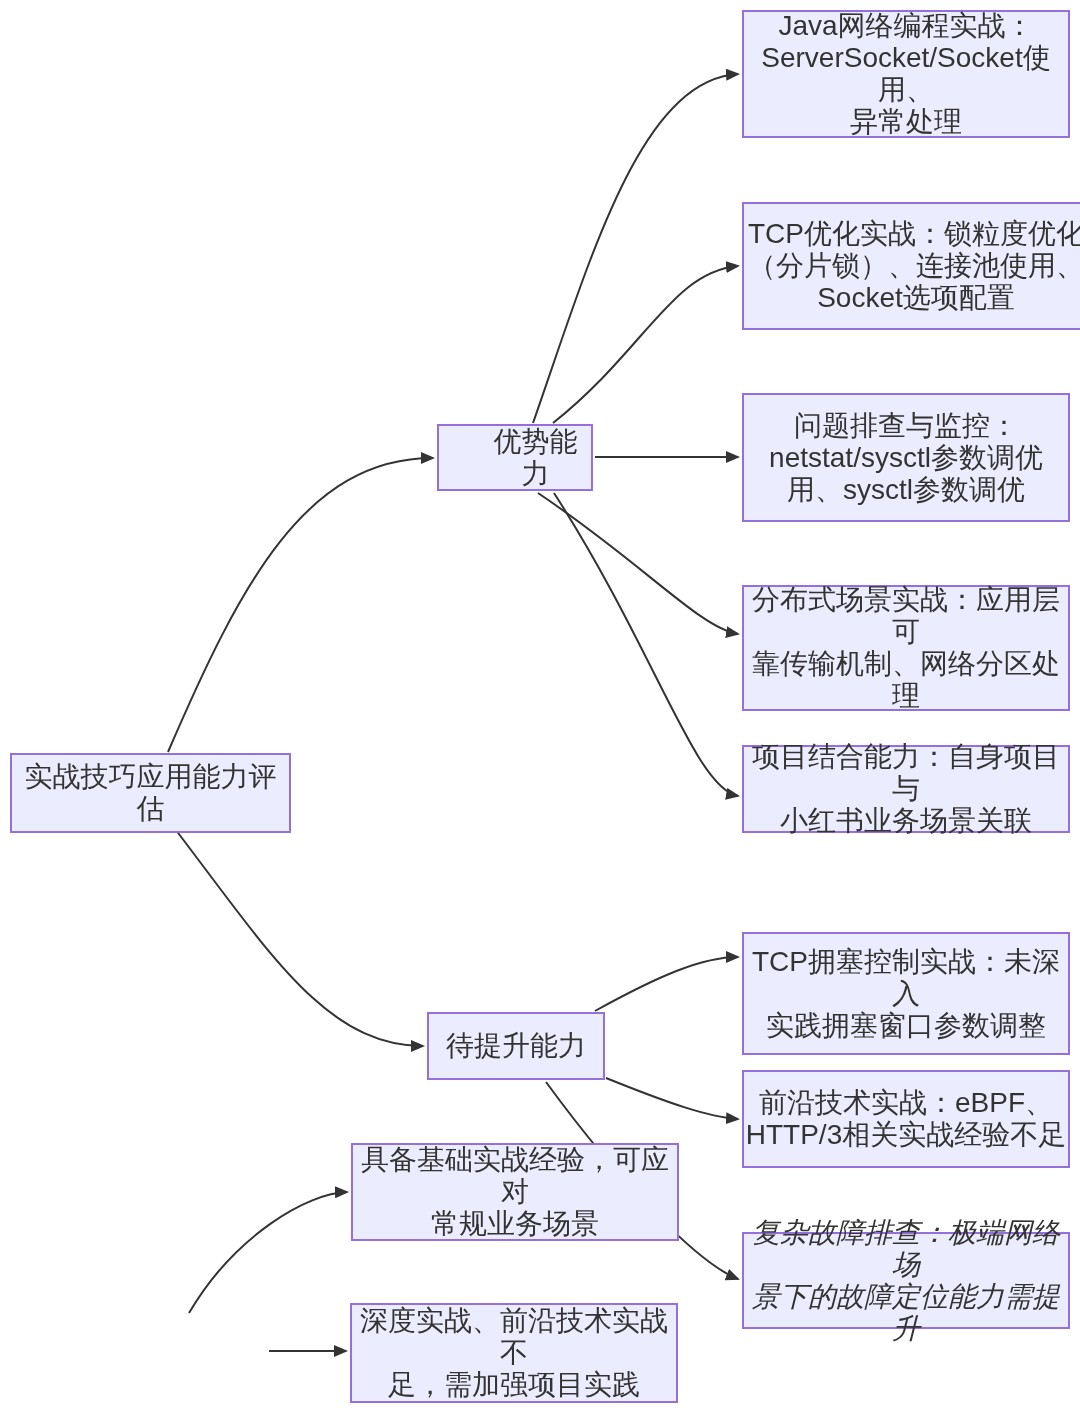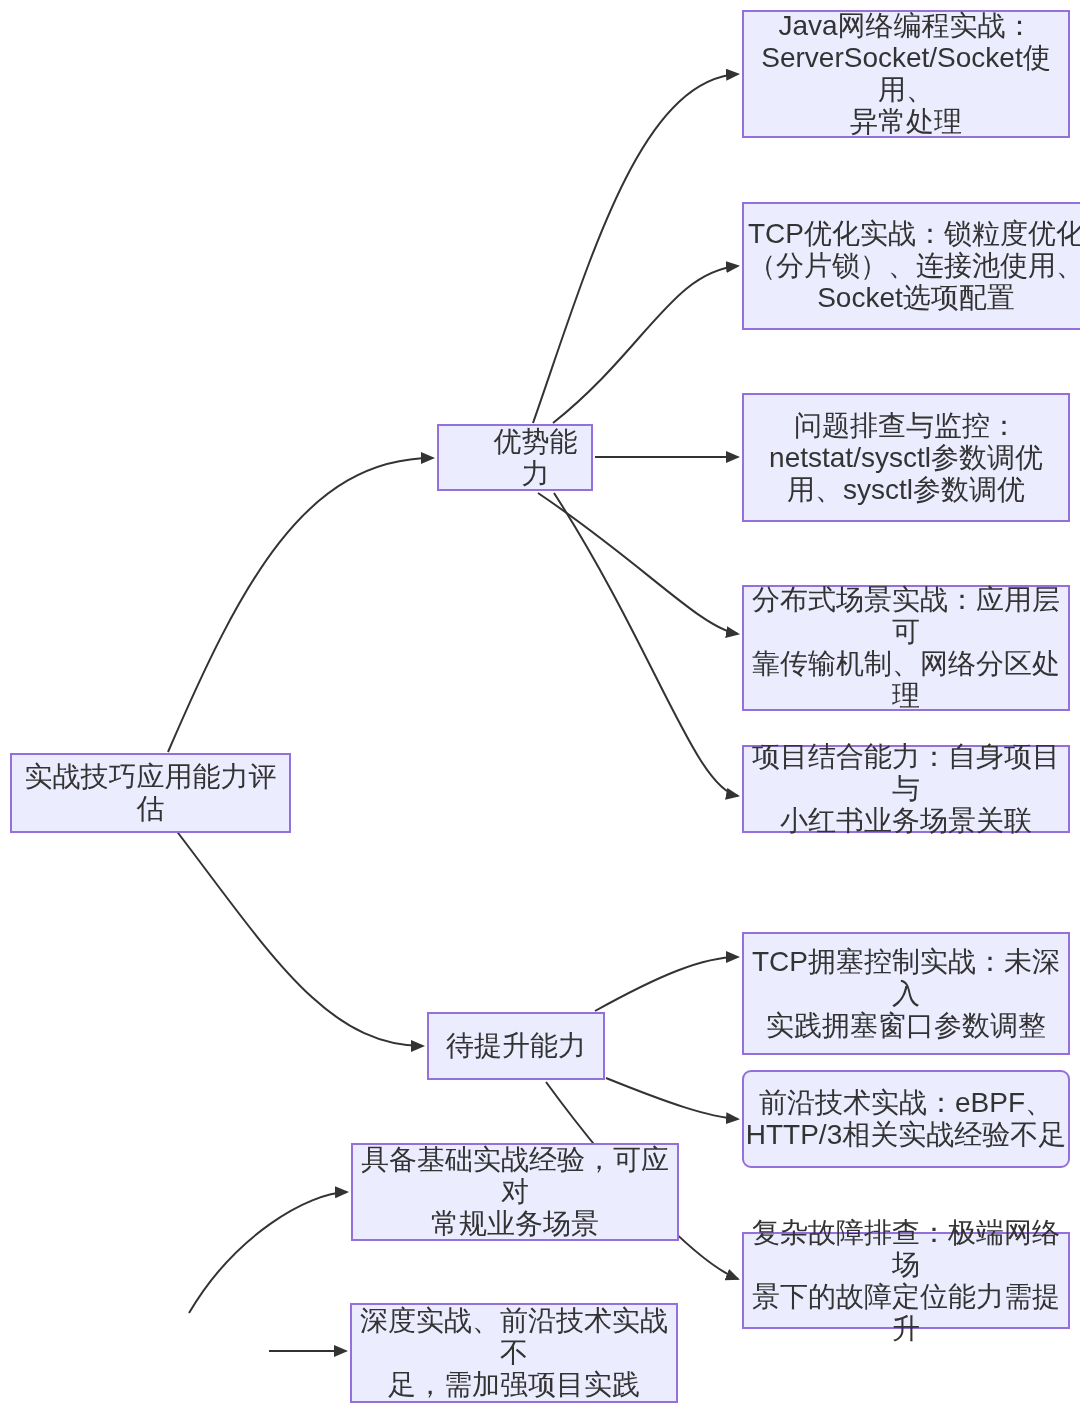--- a/index.html
+++ b/index.html
@@ -47,22 +47,22 @@
   .n-eval        { left: 10px;  top: 753px;  width: 281px; height: 80px;  }
   .n-strength    { left: 437px; top: 424px;  width: 156px; height: 67px; padding-left: 41px;  }
   .n-improve     { left: 427px; top: 1012px; width: 178px; height: 68px; justify-content: center;  }
   .n-summary     { left: 30px;  top: 1315px; width: 238px; height: 64px;  }
   .n-java        { left: 742px; top: 10px;   width: 328px; height: 128px; }
   .n-tcpopt      { left: 742px; top: 202px;  width: 348px; height: 128px; }
   .n-monitor     { left: 742px; top: 393px;  width: 328px; height: 129px; }
   .n-dist        { left: 742px; top: 585px;  width: 328px; height: 126px;  }
   .n-project     { left: 742px; top: 745px;  width: 328px; height: 88px; }
   .n-congestion  { left: 742px; top: 908px;  width: 328px; height: 123px; margin-top: 24px;  }
-  .n-frontier    { left: 742px; top: 1070px; width: 328px; height: 98px; border-radius: 9px;  }
-  .n-troubleshoot{ left: 742px; top: 1232px; width: 328px; height: 97px;  }
+  .n-frontier    { left: 742px; top: 1070px; width: 328px; height: 98px;  }
+  .n-troubleshoot{ left: 742px; top: 1232px; width: 328px; height: 97px; font-style: italic;  }
   .n-basic       { left: 351px; top: 1143px; width: 328px; height: 98px;  }
   .n-depth       { left: 350px; top: 1303px; width: 328px; height: 100px; }
 </style>
 </head>
 <body>
 
 <div class="canvas">
 
   <svg class="edges" viewBox="0 0 1080 1413" xmlns="http://www.w3.org/2000/svg">
     <defs>

